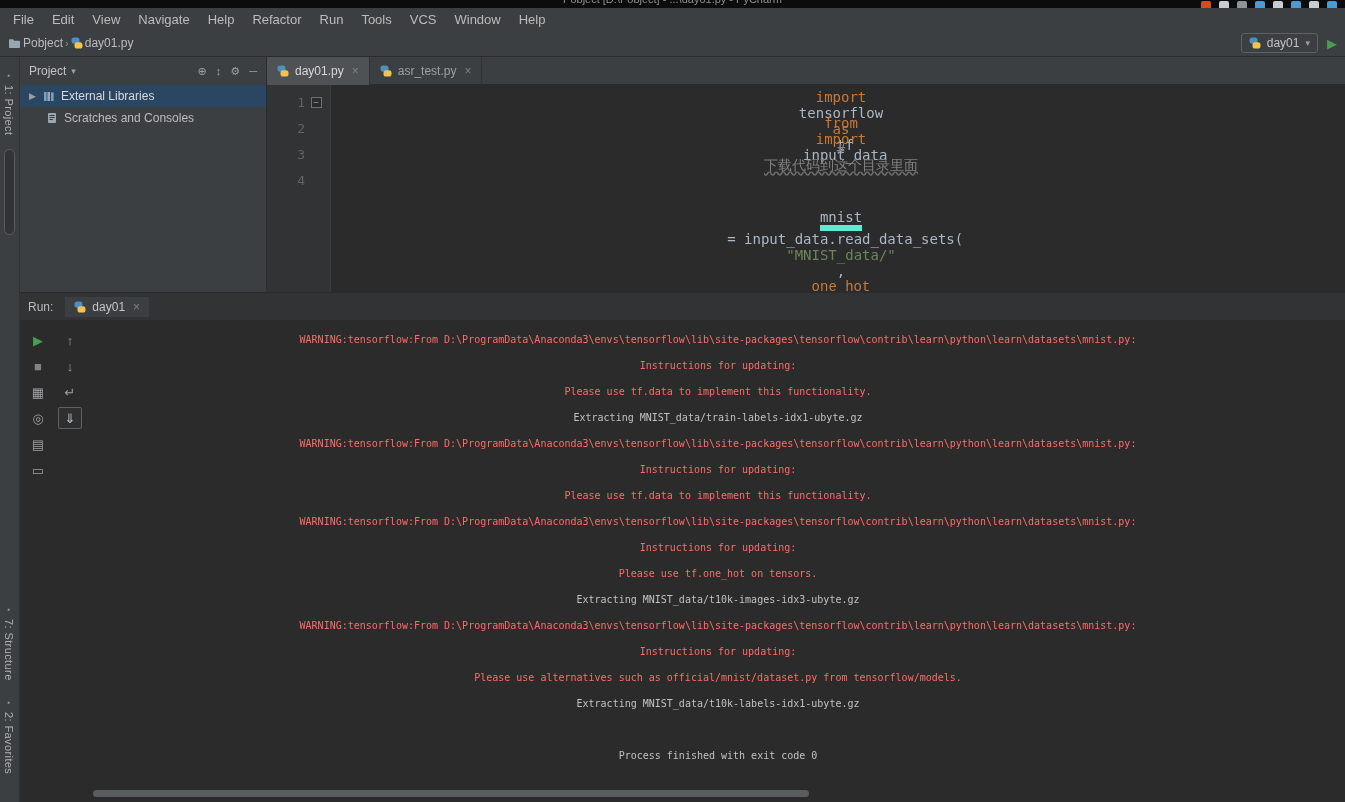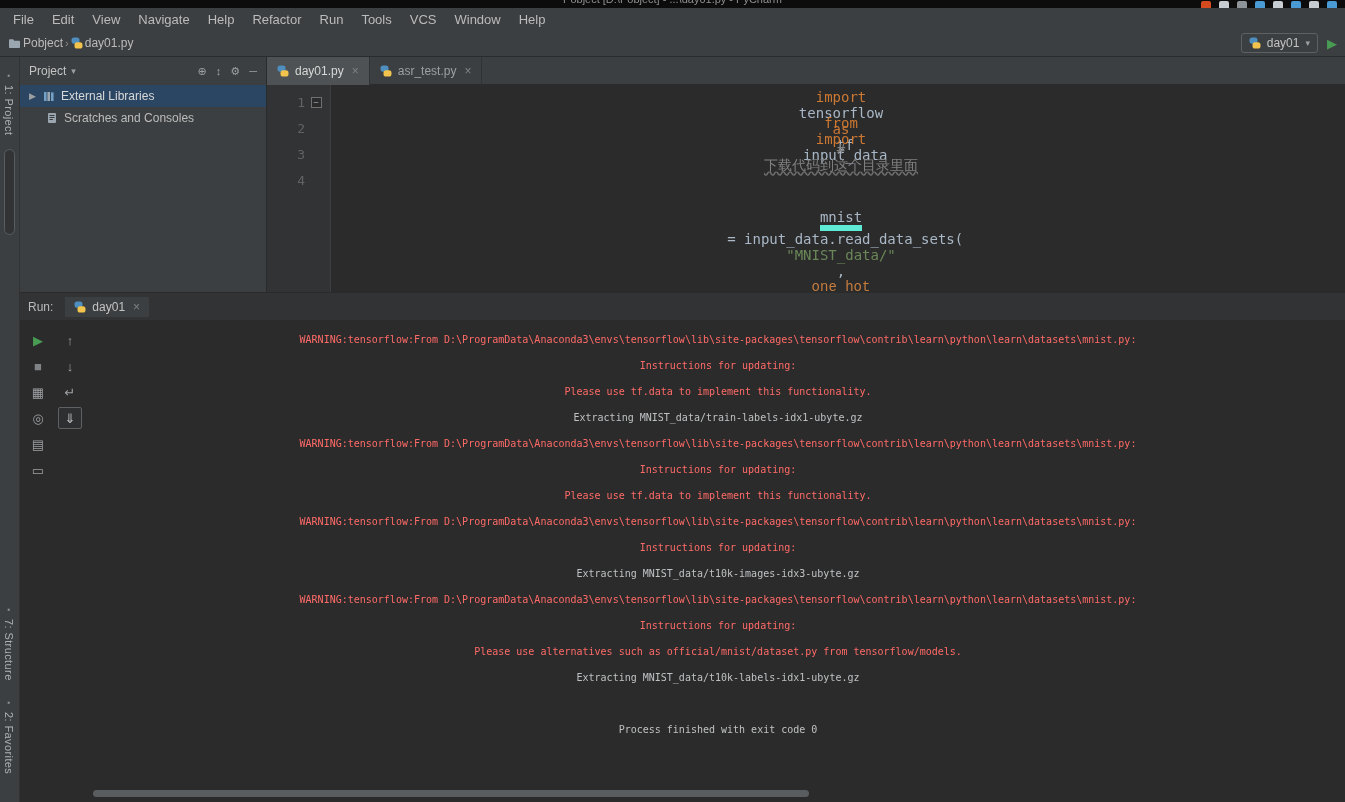--- a/index.html
+++ b/index.html
@@ -290,20 +290,21 @@
       <div class="console">
           <div class="console-line red">WARNING:tensorflow:From D:\ProgramData\Anaconda3\envs\tensorflow\lib\site-packages\tensorflow\contrib\learn\python\learn\datasets\mnist.py:</div>
           <div class="console-line red">Instructions for updating:</div>
           <div class="console-line red">Please use tf.data to implement this functionality.</div>
           <div class="console-line gray">Extracting MNIST_data/train-labels-idx1-ubyte.gz</div>
           <div class="console-line red">WARNING:tensorflow:From D:\ProgramData\Anaconda3\envs\tensorflow\lib\site-packages\tensorflow\contrib\learn\python\learn\datasets\mnist.py:</div>
           <div class="console-line red">Instructions for updating:</div>
           <div class="console-line red">Please use tf.data to implement this functionality.</div>
           <div class="console-line red">WARNING:tensorflow:From D:\ProgramData\Anaconda3\envs\tensorflow\lib\site-packages\tensorflow\contrib\learn\python\learn\datasets\mnist.py:</div>
           <div class="console-line red">Instructions for updating:</div>
+          <div class="console-line red">Please use tf.one_hot on tensors.</div>
           <div class="console-line gray">Extracting MNIST_data/t10k-images-idx3-ubyte.gz</div>
           <div class="console-line red">WARNING:tensorflow:From D:\ProgramData\Anaconda3\envs\tensorflow\lib\site-packages\tensorflow\contrib\learn\python\learn\datasets\mnist.py:</div>
           <div class="console-line red">Instructions for updating:</div>
           <div class="console-line red">Please use alternatives such as official/mnist/dataset.py from tensorflow/models.</div>
           <div class="console-line gray">Extracting MNIST_data/t10k-labels-idx1-ubyte.gz</div>
           <div class="console-line gray">&nbsp;</div>
           <div class="console-line gray">Process finished with exit code 0</div>
         </div>
       <div class="hscrollbar"></div>
     </div>

